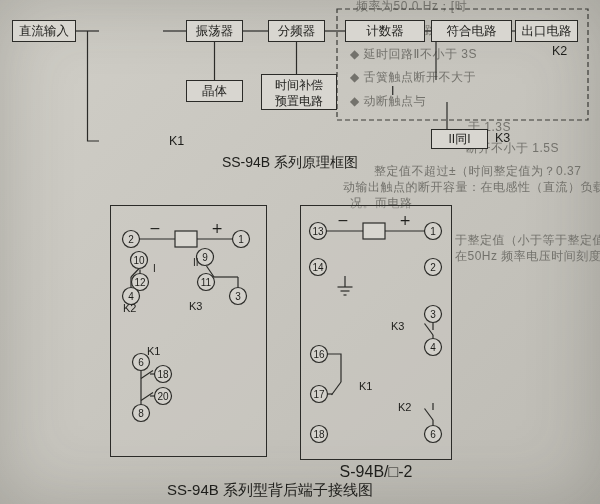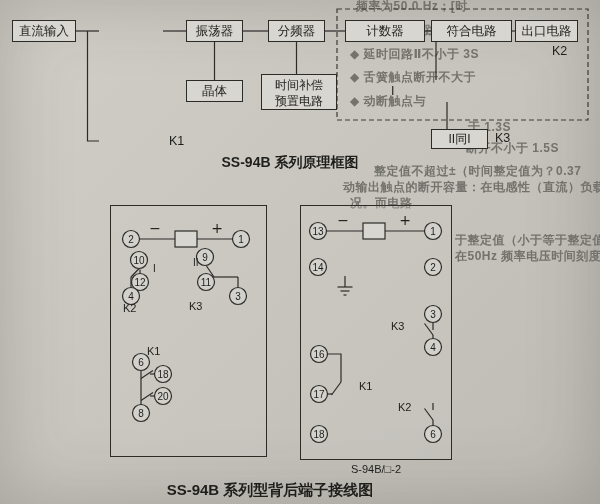--- a/index.html
+++ b/index.html
@@ -5,31 +5,31 @@
   html,body{margin:0;padding:0;}
   .page{
     position:relative;width:600px;height:504px;overflow:hidden;
     background:linear-gradient(135deg,#d0cec7 0%,#c8c6bf 45%,#bdbbb4 100%);
     box-shadow:inset 0 0 70px rgba(60,58,50,.25);
     font-family:"Liberation Sans","DejaVu Sans",sans-serif;
     color:#1e1e1b;
   }
   .margin-line{
     position:absolute;white-space:nowrap;font-size:12px;line-height:14px;
-    color:#73726c;letter-spacing:.5px;z-index:1;font-weight:bold;
+    color:#73726c;letter-spacing:.5px;z-index:1;
   }
   .layer{position:absolute;left:0;top:0;z-index:2;}
   .bbox{
     position:absolute;box-sizing:border-box;border:1.3px solid #2b2b28;
     background:#d8d6d0;text-align:center;font-size:12.5px;line-height:21px;
     height:22px;z-index:3;
   }
   .bbox.two{height:36px;line-height:16px;padding-top:2px;box-sizing:border-box;font-size:12px;}
   .lbl{position:absolute;font-size:12.5px;z-index:3;}
-  .cap{position:absolute;text-align:center;font-weight:bold;z-index:3;}
+  .cap{position:absolute;text-align:center;font-weight:normal;z-index:3;}
   .panel{
     position:absolute;box-sizing:border-box;border:1.5px solid #2b2b28;z-index:3;
     background:rgba(205,203,197,.35);
   }
   svg{display:block;}
   .wire{stroke:#2b2b28;stroke-width:1.2;fill:none;}
   .dash{stroke:#3a3a36;stroke-width:1.2;fill:none;stroke-dasharray:5 3;}
   .term{fill:#d3d1cb;stroke:#2b2b28;stroke-width:1.2;}
   .tnum{font-size:10px;fill:#1e1e1b;text-anchor:middle;font-family:"Liberation Sans","DejaVu Sans",sans-serif;}
   .sign{font-size:14px;fill:#1e1e1b;text-anchor:middle;font-family:"DejaVu Sans",sans-serif;}
@@ -208,16 +208,16 @@
           <text class="tnum" x="132" y="231.5">6</text>
       </g>
       <g>
         <text class="klbl" x="90" y="124">K3</text>
         <text class="klbl" x="58" y="184">K1</text>
         <text class="klbl" x="97" y="205">K2</text>
       </g>
     </svg>
   </div>
 
-  <div class="cap" style="left:300px;top:463px;width:152px;font-size:11px;font-weight:normal">S-94B/□-2</div>
+  <div class="cap" style="left:300px;top:463px;width:152px;font-size:16px;font-weight:normal">S-94B/□-2</div>
   <div class="cap" style="left:90px;top:481px;width:360px;font-size:15px">SS-94B 系列型背后端子接线图</div>
 
 </div>
 
 </body></html>

